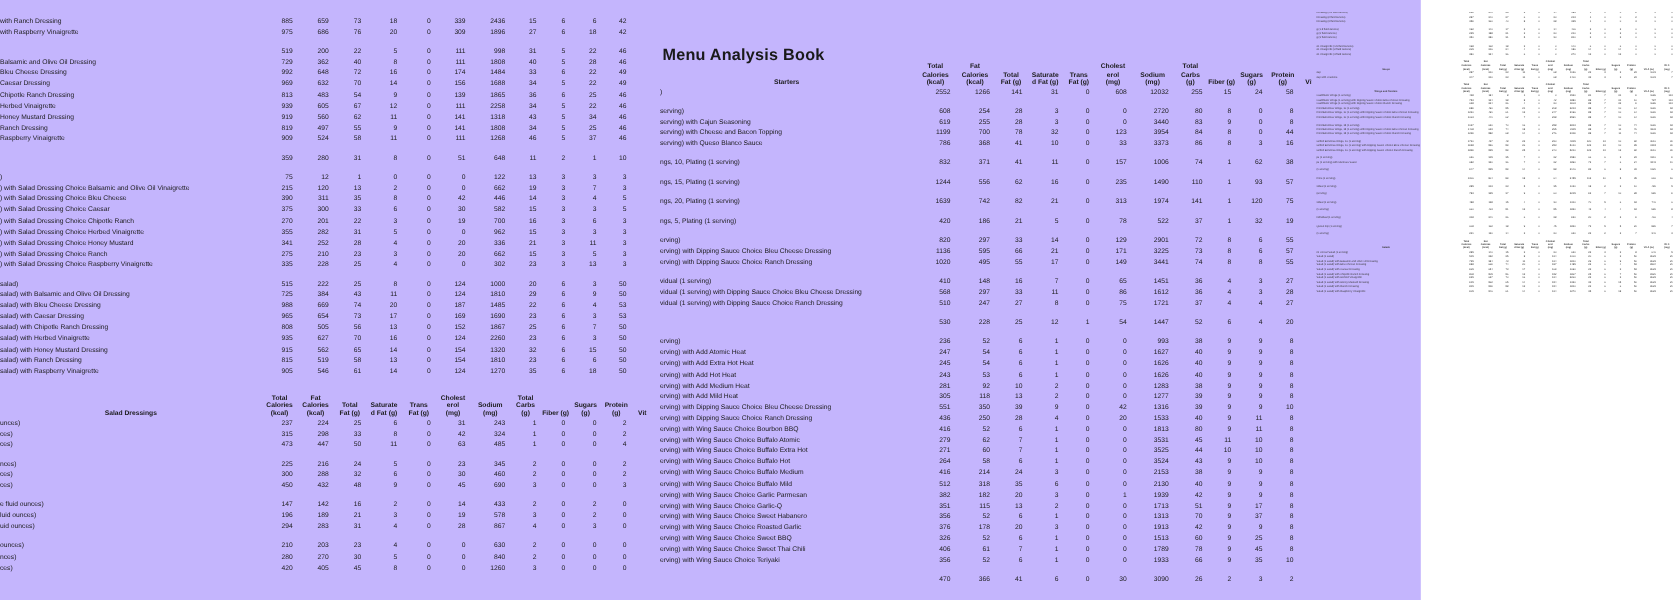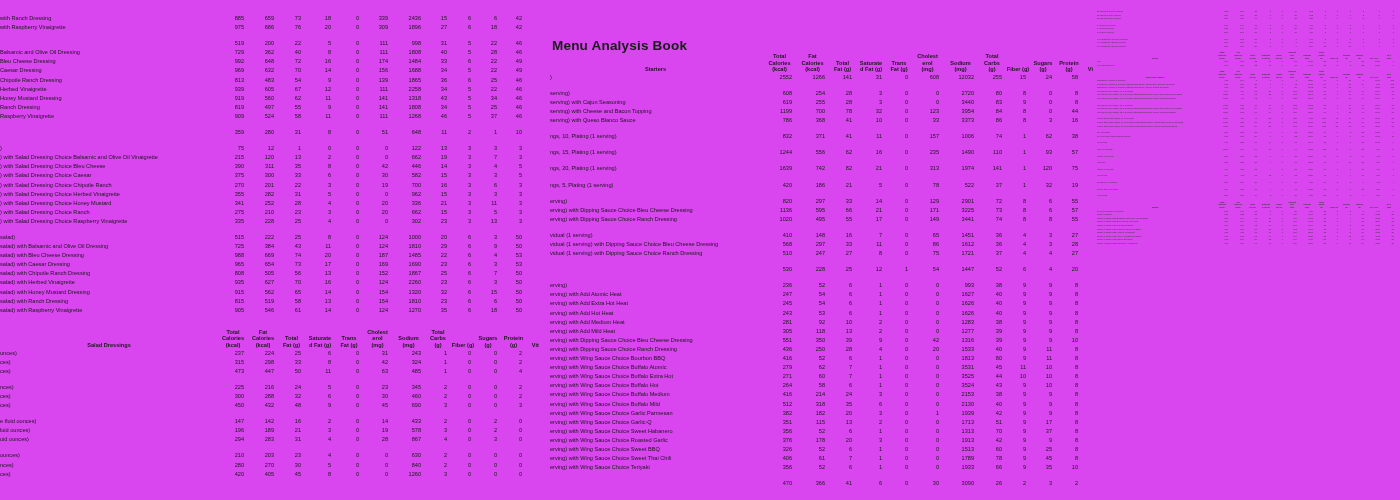--- a/index.html
+++ b/index.html
@@ -4,21 +4,21 @@
 <style>
   * { box-sizing: border-box; }
   html, body {
     margin: 0; padding: 0;
     width: 1400px; height: 500px;
     background: #ffffff;
     font-family: "Liberation Sans", sans-serif;
     color: #1a1a1a;
     overflow: hidden;
   }
-  #page { position: relative; width: 1400px; height: 500px; background:#d946ef; }
+  #page { position: relative; width: 1184px; height: 500px; background:#c4b5fd; }
 
   
   table.nut { border-collapse: collapse; table-layout: fixed; }
   table.nut td, table.nut th { padding: 0; margin: 0; white-space: nowrap; }
   .num { text-align: right; font-variant-numeric: tabular-nums; }
   .lbl { text-align: left; }
   .ctr { text-align: center; }
   .spacer td { height: 7px; line-height: 7px; font-size: 1px; }
 
   

